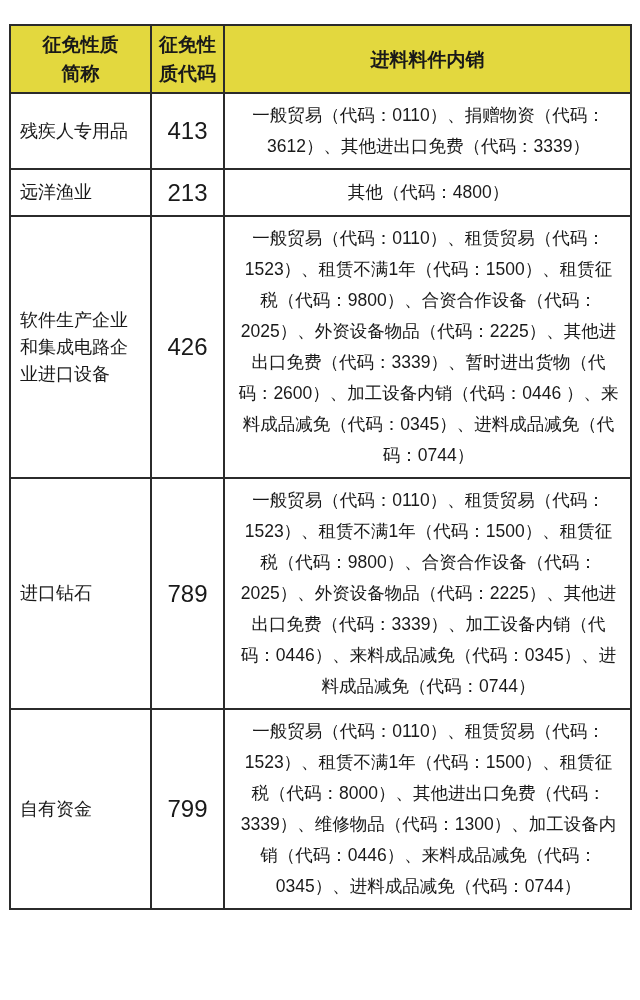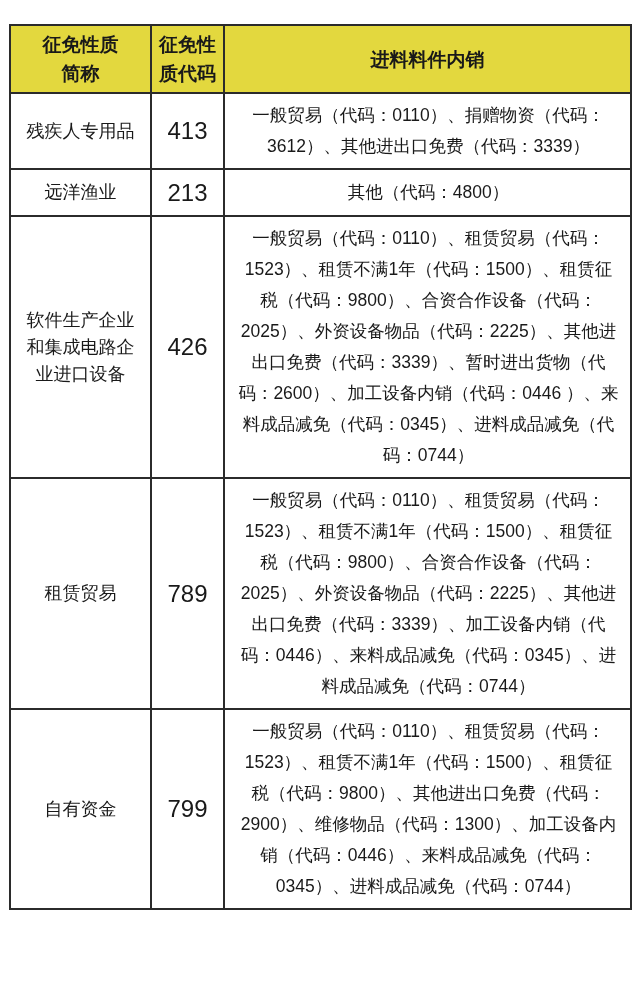--- a/index.html
+++ b/index.html
@@ -39,21 +39,21 @@
     font-weight: bold;
     font-size: 19px;
     line-height: 29px;
     text-align: center;
     vertical-align: middle;
     white-space: pre-line;
     padding: 4px 2px;
     height: 67px;
   }
   td.name {
-    text-align: center;
+    text-align: left;
     vertical-align: middle;
     font-size: 18px;
     line-height: 27px;
     padding: 2px 9px;
   }
   td.code {
     text-align: center;
     vertical-align: middle;
     font-size: 24px;
     padding: 2px 2px;
@@ -105,26 +105,26 @@
     <td class="methods">其他（代码：4800）</td>
   </tr>
 
   <tr>
     <td class="name">软件生产企业和集成电路企业进口设备</td>
     <td class="code">426</td>
     <td class="methods">一般贸易（代码：0110）、租赁贸易（代码：1523）、租赁不满1年（代码：1500）、租赁征税（代码：9800）、合资合作设备（代码：2025）、外资设备物品（代码：2225）、其他进出口免费（代码：3339）、暂时进出货物（代码：2600）、加工设备内销（代码：0446 ）、来料成品减免（代码：0345）、进料成品减免（代码：0744）</td>
   </tr>
 
   <tr>
-    <td class="name">租赁贸易</td>
+    <td class="name">进口钻石</td>
     <td class="code">789</td>
     <td class="methods">一般贸易（代码：0110）、租赁贸易（代码：1523）、租赁不满1年（代码：1500）、租赁征税（代码：9800）、合资合作设备（代码：2025）、外资设备物品（代码：2225）、其他进出口免费（代码：3339）、加工设备内销（代码：0446）、来料成品减免（代码：0345）、进料成品减免（代码：0744）</td>
   </tr>
 
   <tr>
     <td class="name">自有资金</td>
     <td class="code">799</td>
-    <td class="methods">一般贸易（代码：0110）、租赁贸易（代码：1523）、租赁不满1年（代码：1500）、租赁征税（代码：9800）、其他进出口免费（代码：2900）、维修物品（代码：1300）、加工设备内销（代码：0446）、来料成品减免（代码：0345）、进料成品减免（代码：0744）</td>
+    <td class="methods">一般贸易（代码：0110）、租赁贸易（代码：1523）、租赁不满1年（代码：1500）、租赁征税（代码：8000）、其他进出口免费（代码：3339）、维修物品（代码：1300）、加工设备内销（代码：0446）、来料成品减免（代码：0345）、进料成品减免（代码：0744）</td>
   </tr>
 
 </tbody>
   </table>
 </div>
 
 </body></html>

